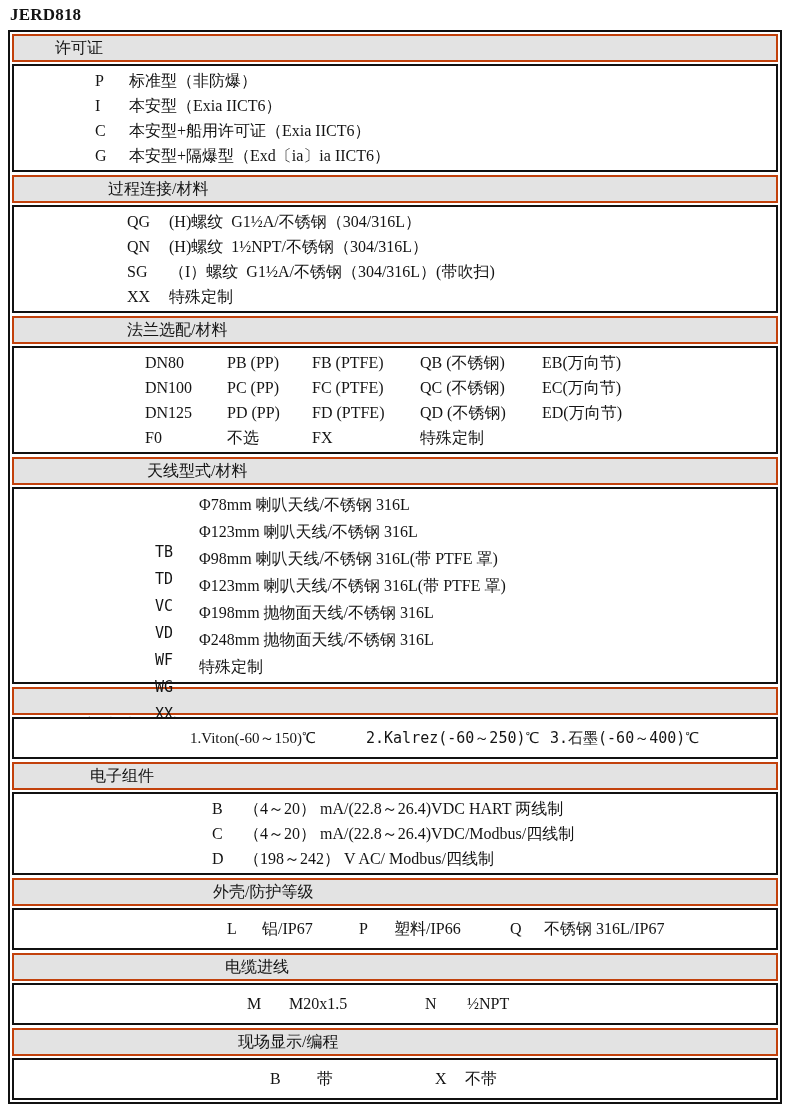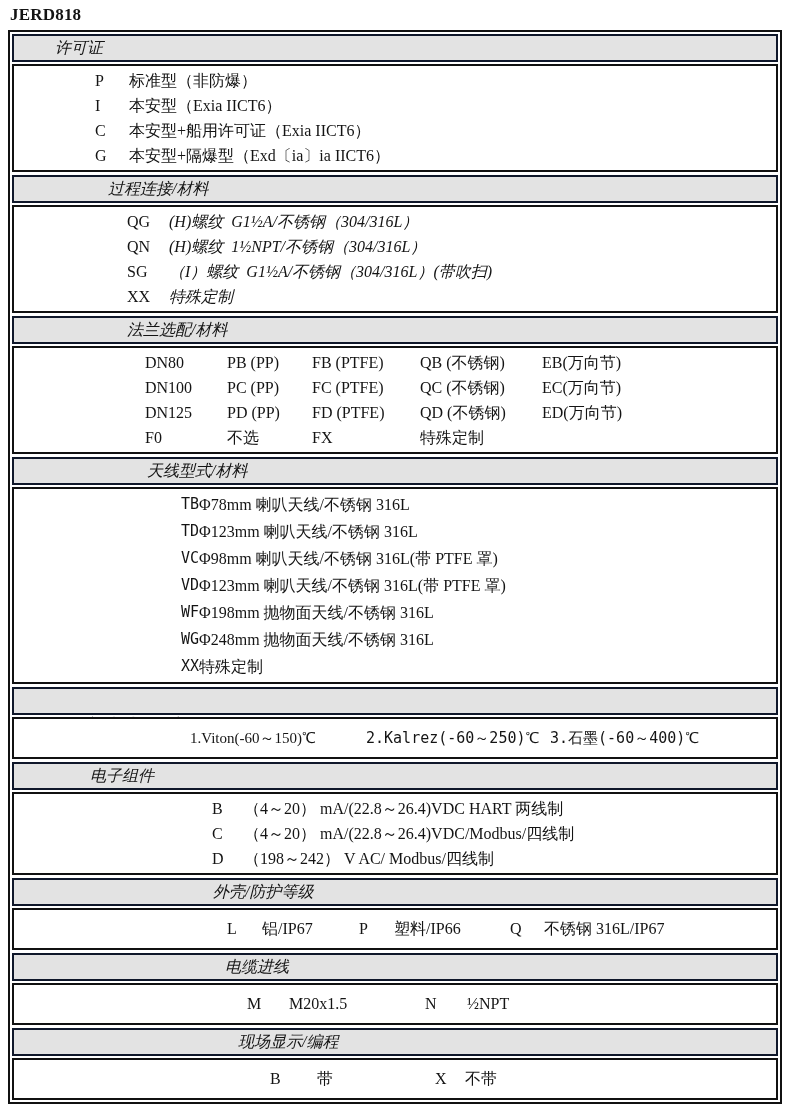--- a/index.html
+++ b/index.html
@@ -15,26 +15,25 @@
   }
   .table{
     box-sizing:border-box;
     width:774px;margin-left:8px;
     border:2px solid #111;
     padding:2px;
     background:#fff;
   }
   .sec-header{
     box-sizing:border-box;
-    border:2px solid #0f172a;
+    border:2px solid #c2410c;
     background:#e3e3e3;
     height:28px;line-height:24px;
     font-size:16px;
     margin-top:3px;
-    font-style:italic;
   }
   .sec-header:first-child{margin-top:0;}
   .sec-header span{display:block;white-space:pre;}
   .sec-body{
     box-sizing:border-box;
     border:2px solid #111;
     background:#fff;
     margin-top:2px;
     padding:2px 0;
     position:relative;
@@ -51,23 +50,23 @@
   .h1 span{padding-left:94px;}
   .h2 span{padding-left:113px;}
   .h3 span{padding-left:133px;}
   .h4 span{padding-left:68px;margin-top:24px;}
   .h5 span{padding-left:76px;}
   .h6 span{padding-left:199px;}
   .h7 span{padding-left:211px;}
   .h8 span{padding-left:224px;}
   
   .b0 .code{left:81px;}  .b0 .desc{left:115px;}
-  .b1 .code{left:113px;} .b1 .desc{left:155px;font-style:italic;}
+  .b1 .code{left:113px;} .b1 .desc{left:155px;}
   .b2 .c0{left:131px;} .b2 .c1{left:213px;} .b2 .c2{left:298px;} .b2 .c3{left:406px;} .b2 .c4{left:528px;}
-  .b3 .code{left:167px;} .b3 .desc{left:185px;}
+  .b3 .code{left:141px;margin-top:48px;} .b3 .desc{left:185px;}
   .b4 .c0{left:176px;font-family:Liberation Serif, serif;} .b4 .c1{left:352px;} .b4 .c2{left:536px;}
   .b5 .code{left:198px;} .b5 .desc{left:230px;}
   .b6 .p0c{left:213px;} .b6 .p0d{left:248px;} .b6 .p1c{left:345px;} .b6 .p1d{left:380px;} .b6 .p2c{left:496px;} .b6 .p2d{left:530px;}
   .b7 .p0c{left:233px;} .b7 .p0d{left:275px;} .b7 .p1c{left:411px;} .b7 .p1d{left:453px;}
   .b8 .p0c{left:256px;} .b8 .p0d{left:303px;} .b8 .p1c{left:421px;} .b8 .p1d{left:451px;}
 </style>
 </head>
 <body>
 
 <div class="title">JERD818</div>

